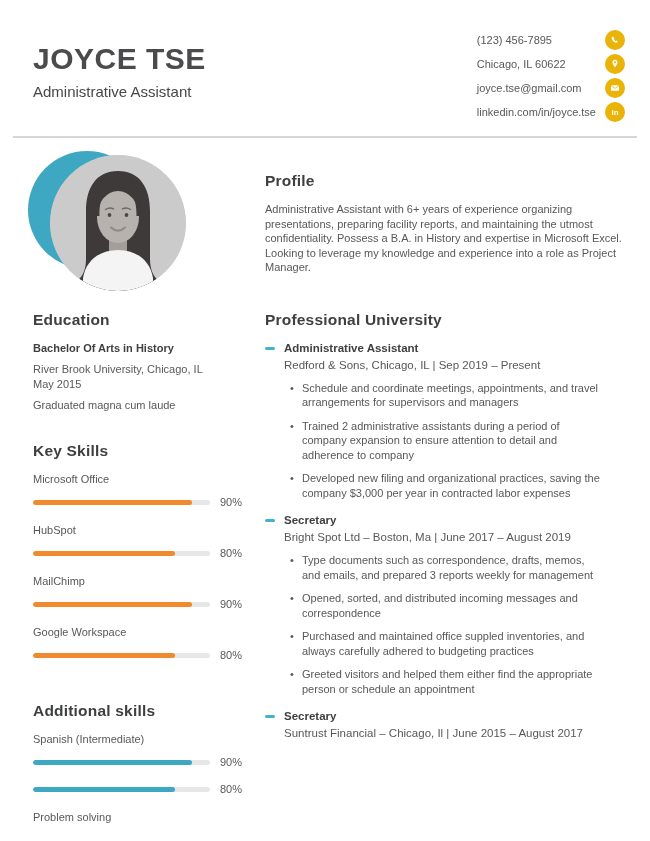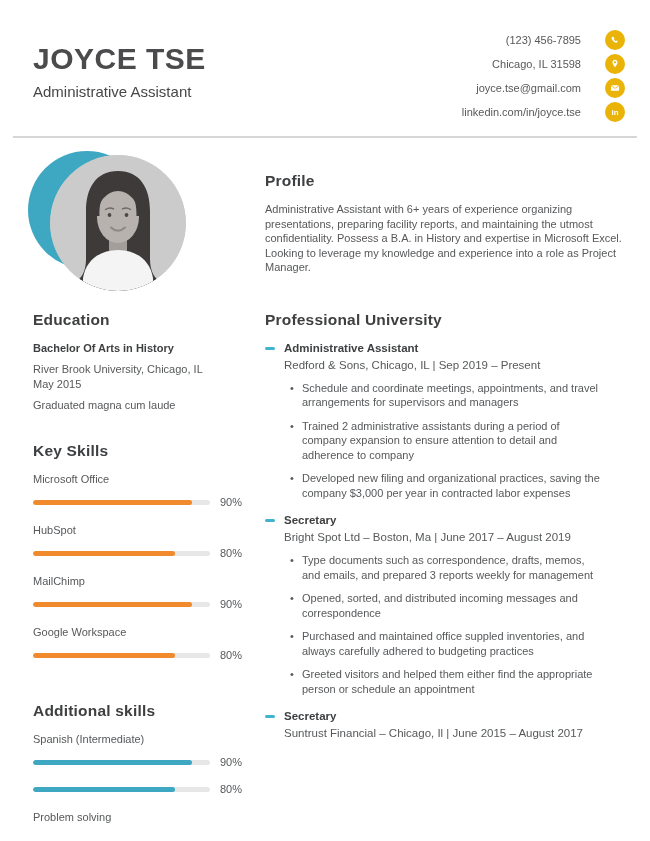--- a/index.html
+++ b/index.html
@@ -14,22 +14,22 @@
 
   
   .header { display: flex; justify-content: space-between; padding: 30px 25px 12px 33px; }
   .name {
     font-size: 30px; font-weight: bold; color: #4b4b4d;
     letter-spacing: 0.5px; margin-top: 12px;
   }
   .job-title-line { font-size: 15px; color: #474747; margin-top: 7px; }
   .contacts { display: flex; flex-direction: column; gap: 2px; }
   .contact-row {
-    display: flex; align-items: center; justify-content: flex-end;
-    gap: 24px; font-size: 11px; color: #56585a; height: 20px; margin-bottom: 2px;
+    display: flex; align-items: center; justify-content: space-between;
+    gap: 9px; font-size: 11px; color: #56585a; height: 20px; margin-bottom: 2px;
   }
   .icon-circle {
     width: 20px; height: 20px; border-radius: 50%; background: #eab308;
     display: flex; align-items: center; justify-content: center; flex: none;
   }
   .icon-circle svg { display: block; }
 
   .divider { border-top: 2px solid #d6d6d6; margin: 0 13px; }
 
   
@@ -105,21 +105,21 @@
       <div class="contact-row">
         <span>(123) 456-7895</span>
         <span class="icon-circle">
           <svg width="12" height="12" viewBox="0 0 16 16">
               <path fill="#ffffff" d="M11.9 10.2 10.6 8.9c-.3-.3-.8-.3-1.1 0l-.6.6C7.7 8.8 6.9 8 6.3 6.8l.6-.6c.3-.3.3-.8 0-1.1L5.6 3.8c-.3-.3-.8-.3-1.1 0l-.7.7c-.5.5-.6 1.1-.3 1.7 1 2.4 3 4.4 5.4 5.4.6.2 1.2.1 1.7-.3l.7-.7c.3-.3.3-.8 0-1.1z"></path>
             </svg>
         </span>
       </div>
 
       <div class="contact-row">
-        <span>Chicago, IL 31598</span>
+        <span>Chicago, IL 60622</span>
         <span class="icon-circle">
           <svg width="12" height="12" viewBox="0 0 16 16">
               <path fill="#ffffff" d="M8 2.2C6.1 2.2 4.6 3.7 4.6 5.6 4.6 8.1 8 12.4 8 12.4s3.4-4.3 3.4-6.8C11.4 3.7 9.9 2.2 8 2.2zm0 4.8c-.8 0-1.4-.6-1.4-1.4S7.2 4.2 8 4.2s1.4.6 1.4 1.4S8.8 7 8 7z"></path>
             </svg>
         </span>
       </div>
 
       <div class="contact-row">
         <span>joyce.tse@gmail.com</span>
         <span class="icon-circle">

